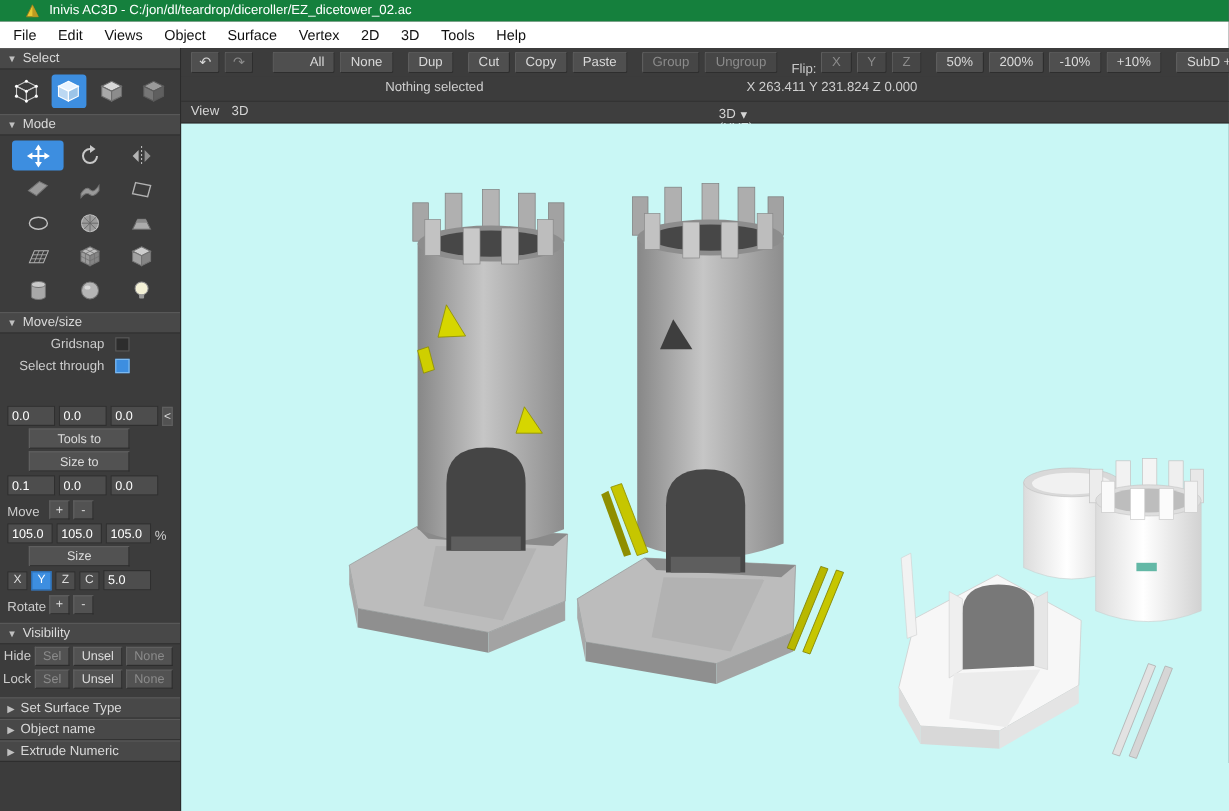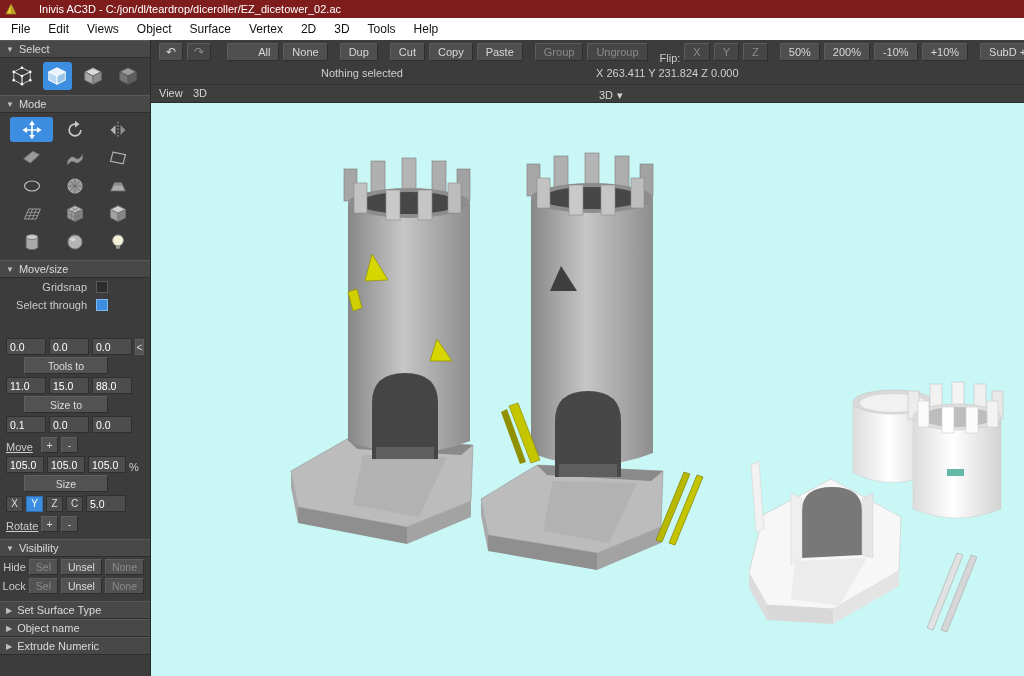--- a/index.html
+++ b/index.html
@@ -1,20 +1,20 @@
 <!DOCTYPE html>
 <html><head>
 <meta charset="utf-8">
 <style>
   * { margin:0; padding:0; box-sizing:border-box; }
   html,body { width:1024px; height:676px; overflow:hidden; }
   body { font-family:"Liberation Sans", sans-serif; font-size:11px; background:#3c3c3c; }
 
   
-  .titlebar { height:18px; background:#7f1d1d; color:#ffffff; display:flex; align-items:center; gap:22px; padding:0 5px; font-size:11px; }
+  .titlebar { height:18px; background:#15803d; color:#ffffff; display:flex; align-items:center; gap:8px; padding:0 21px; font-size:11px; }
   .menubar { height:22px; background:#ffffff; color:#111; display:flex; align-items:center; padding:0 2px; font-size:12px; }
   .menu-item { padding:2px 9px; cursor:default; }
 
   
   .main { display:flex; height:636px; }
   .sidebar { width:150px; flex:none; background:#3c3c3c; display:flex; flex-direction:column; overflow:hidden; }
   .content { flex:1; display:flex; flex-direction:column; border-left:1px solid #2b2b2b; }
 
   
   .toolbar { height:24px; background:#3c3c3c; display:flex; align-items:center; gap:4px; padding:0 8px; }
@@ -51,21 +51,21 @@
   .field-row { display:flex; align-items:flex-end; gap:3px; padding:1px 6px; height:20px; color:#cccccc; }
   .numfield { width:40px; height:17px; background:#4d4d4d; border:1px solid #2f2f2f; color:#ffffff; font-size:10.5px; padding:0 3px; font-family:"Liberation Sans",sans-serif; }
   .numfield.narrow { width:38px; }
   .pickbtn { width:14px; height:16px; background:#525252; border:1px solid #5f5f5f; color:#ddd; font-size:10px; line-height:13px; text-align:center; }
   .btn-wide { display:block; width:84px; margin:1px 0 1px 24px; height:17px; background:#525252; border:1px solid #5f5f5f; border-bottom-color:#2d2d2d; border-right-color:#2d2d2d; color:#ddd; font-size:10.5px; text-align:center; font-family:"Liberation Sans",sans-serif; }
   .sbtn { background:#525252; border:1px solid #5f5f5f; border-bottom-color:#2d2d2d; border-right-color:#2d2d2d; color:#ddd; font-size:10.5px; padding:1px 6px; font-family:"Liberation Sans",sans-serif; }
   .sbtn.sq { width:17px; padding:1px 0; text-align:center; }
   .sbtn.dim { color:#8b8b8b; }
   .toggle { width:17px; height:16px; background:#4d4d4d; border:1px solid #2f2f2f; color:#ddd; font-size:10px; text-align:center; line-height:14px; }
   .toggle.active { background:#3d8ee0; color:#fff; border-color:#2d6db0; }
-  .row-label { width:32px; color:#cccccc;text-decoration:underline; }
+  .row-label { width:32px; color:#cccccc; }
   .vis-row { display:flex; align-items:center; gap:3px; padding:1px 6px; height:19px; color:#cccccc;justify-content:flex-end; }
   .vis-label { width:26px; }
 </style>
 </head>
 <body>
 
 <div class="titlebar">
   <svg width="12" height="12" viewBox="0 0 12 12">
     <polygon points="6,1 11,11 1,11" fill="#e8c832" stroke="#8a7a20" stroke-width="0.8"></polygon>
     <polygon points="6,1 11,11 6,11" fill="#bb9c22"></polygon>
@@ -251,25 +251,20 @@
     <div class="spacer"></div>
 
     <div class="field-row">
       <input class="numfield" value="0.0" style="">
       <input class="numfield" value="0.0" style="">
       <input class="numfield" value="0.0" style="">
       <button class="pickbtn">&lt;</button>
     </div>
     <button class="btn-wide">Tools to</button>
 
-    <div class="field-row">
-      <input class="numfield" value="11.0" style="">
-      <input class="numfield" value="15.0" style="">
-      <input class="numfield" value="88.0" style="">
-    </div>
     <button class="btn-wide">Size to</button>
 
     <div class="field-row">
       <input class="numfield" value="0.1" style="">
       <input class="numfield" value="0.0" style="">
       <input class="numfield" value="0.0" style="">
     </div>
     <div class="field-row">
       <span class="row-label">Move</span>
       <button class="sbtn sq">+</button>
@@ -353,21 +348,21 @@
       <button class="tbtn ml8">50%</button>
       <button class="tbtn">200%</button>
       <button class="tbtn">-10%</button>
       <button class="tbtn">+10%</button>
       <button class="tbtn ml8">SubD +</button>
       <button class="tbtn">SubD -</button>
     </div>
 
     <div class="statusbar">
       <span style="left:170px">Nothing selected</span>
-      <span style="left:445px">X 263.411 Y 231.824 Z 0.000</span>
+      <span style="left:471px">X 263.411 Y 231.824 Z 0.000</span>
     </div>
 
     <div class="viewbar">
       <span style="left:8px">View</span>
       <span style="left:42px">3D</span>
       <span style="left:448px">
         <span>3D (XYZ)</span>
         <span style="margin-left:18px" class="arr">▾</span>
       </span>
     </div>

